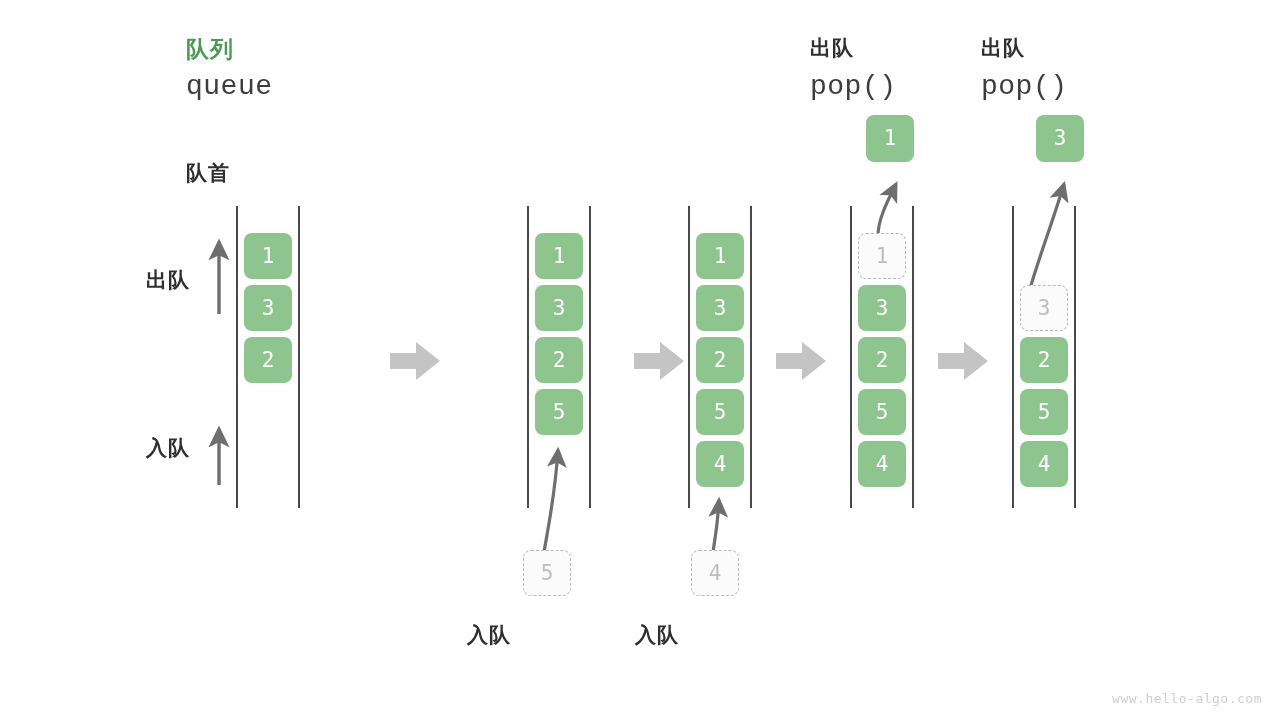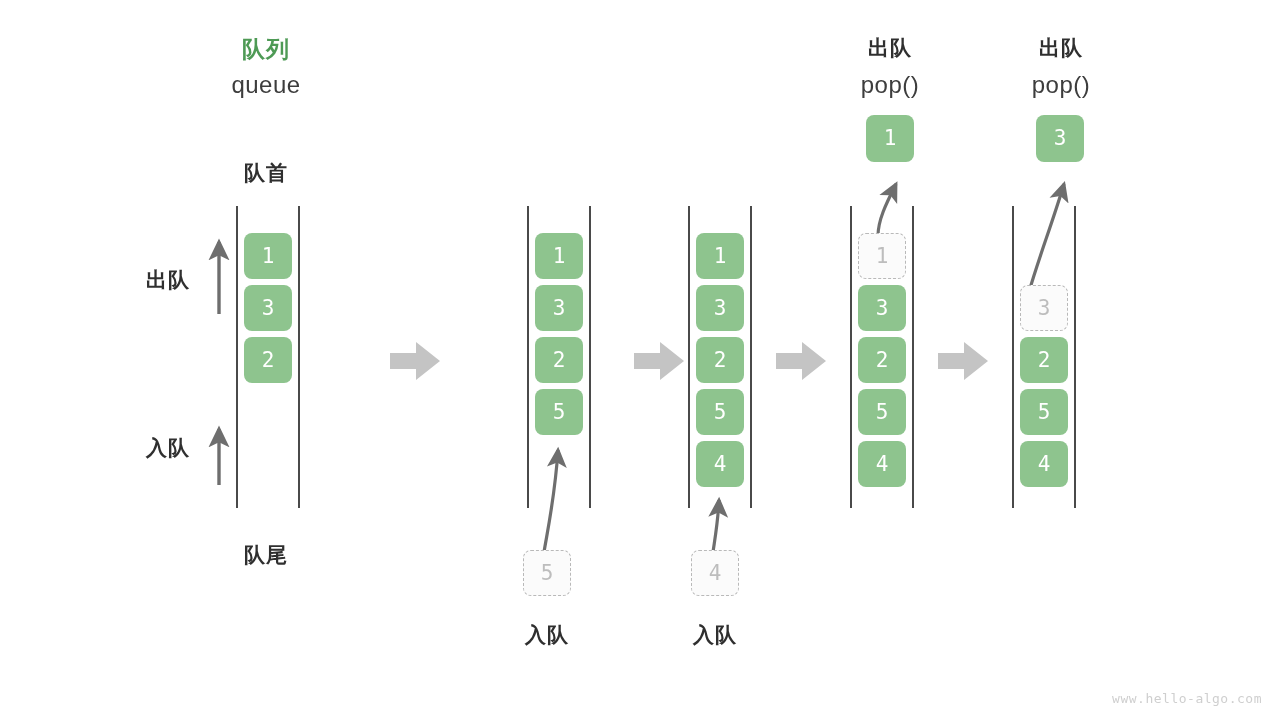--- a/index.html
+++ b/index.html
@@ -21,28 +21,28 @@
   .cn {
     font-family: "DejaVu Sans", "Liberation Sans", sans-serif;
     font-weight: bold;
     color: #2f2f2f;
     font-size: 21px;
     letter-spacing: 1px;
     white-space: nowrap;
   }
   .cn.green { color: #4e9a55; }
   .mono {
-    font-family: Liberation Sans, sans-serif;
+    font-family: Liberation Mono, monospace;
     color: #3d3d3d;
-    font-size: 24px;
+    font-size: 28px;
     white-space: nowrap;
     letter-spacing: 0.5px;
   }
   .mono .hl { color: #3e8e45; font-weight: bold; }
-  .center { text-align: center; }
+  .center { text-align: left; }
 
   
   .rail {
     width: 1.6px;
     background: #4a4a4a;
   }
 
   
   .cell {
     width: 48px; height: 46px;
@@ -76,21 +76,20 @@
 </style>
 </head>
 <body>
 
 <div id="stage">
 
   <div class="abs cn green center" style="left:186px; top:34px; width:160px; font-size:23px;">队列</div>
   <div class="abs mono center" style="left:186px; top:71px; width:160px;">queue</div>
 
   <div class="abs cn center" style="left:186px; top:159px; width:160px;font-family:Liberation Serif, serif;">队首</div>
-  <div class="abs cn center" style="left:186px; top:541px; width:160px;">队尾</div>
 
   <div class="abs cn" style="left:146px; top:266px;">出队</div>
   <svg class="abs" style="left:206px; top:234px;" width="26" height="82">
     <defs>
       <marker id="ahGray" markerWidth="7" markerHeight="7" refX="5.4" refY="3.5" orient="auto" markerUnits="strokeWidth">
         <path d="M0,0.4 L6.4,3.5 L0,6.6 L1.5,3.5 Z" fill="#6e6e6e"></path>
       </marker>
     </defs>
     <line x1="13" y1="80" x2="13" y2="8" stroke="#6e6e6e" stroke-width="3.4" marker-end="url(#ahGray)"></line>
   </svg>

